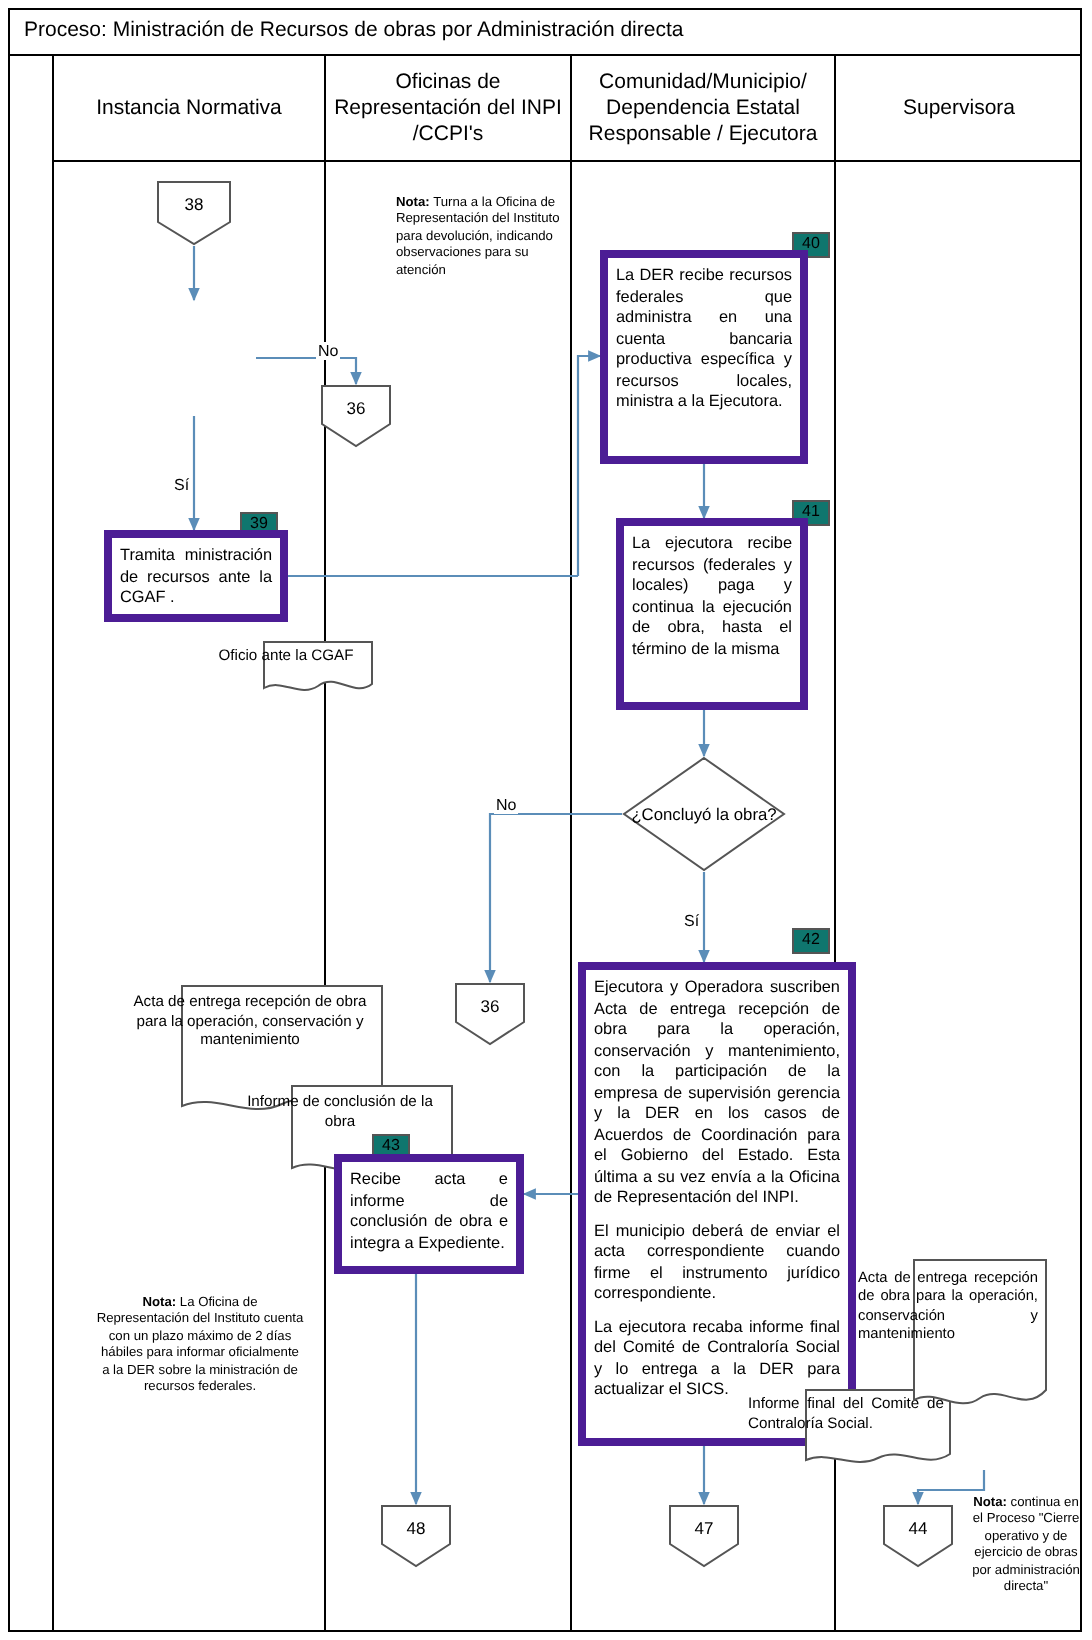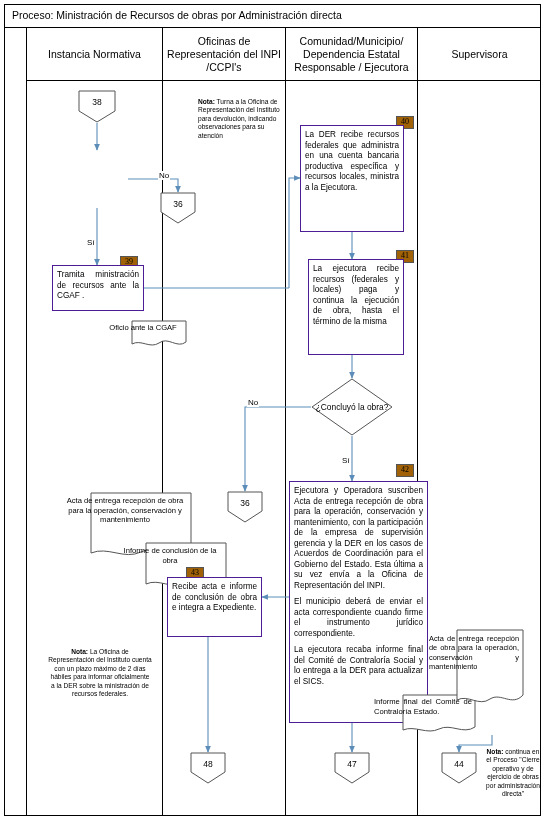--- a/index.html
+++ b/index.html
@@ -14,27 +14,27 @@
   
   .lane-head{position:absolute;top:28px;height:53px;box-sizing:border-box;border-right:1px solid #000;border-bottom:1px solid #000;
              display:flex;align-items:center;justify-content:center;text-align:center;font-size:10.5px;line-height:13px;padding:0 3px;}
   .lane-col{position:absolute;top:81px;height:735px;box-sizing:border-box;border-right:1px solid #000;}
 
   
   .gutter{position:absolute;left:4px;top:28px;width:23px;height:788px;box-sizing:border-box;border-right:1px solid #000;}
 
   
   .node{position:absolute;box-sizing:border-box;}
-  .proc{border:1px solid #4c1d95;background:#fff;font-size:8.2px;line-height:10.5px;
+  .proc{border:4px solid #4c1d95;background:#fff;font-size:8.2px;line-height:10.5px;
         padding:4px 4px;text-align:justify;overflow:hidden;}
   .proc p{margin:0 0 6px 0;}
   .proc p:last-child{margin-bottom:0;}
 
-  .tag{position:absolute;border:1px solid #555;background:#a16207;font-size:8px;line-height:10px;
-       text-align:center;padding:0 4px;height:11px;font-family:Liberation Serif, serif;}
+  .tag{position:absolute;border:1px solid #555;background:#0f766e;font-size:8px;line-height:10px;
+       text-align:center;padding:0 4px;height:11px;}
 
   .diamond-wrap{position:absolute;}
   .diamond-wrap svg{display:block;overflow:visible;}
   .diamond-label{position:absolute;left:0;top:0;width:100%;height:100%;display:flex;
                  align-items:center;justify-content:center;text-align:center;font-size:8.4px;line-height:10px;}
 
   .pent{position:absolute;}
   .pent svg{display:block;}
   .pent-label{position:absolute;left:0;top:0;width:100%;height:100%;display:flex;
               align-items:center;justify-content:center;font-size:8.5px;padding-bottom:9px;box-sizing:border-box;}
@@ -208,21 +208,21 @@
   <div class="node proc" style="left:289px;top:481px;width:139px;height:242px;">
     <p>Ejecutora y Operadora suscriben Acta de entrega recepción de obra para la operación, conservación y mantenimiento, con la participación de la empresa de supervisión gerencia y la DER en los casos de Acuerdos de Coordinación para el Gobierno del Estado. Esta última a su vez  envía a la Oficina de Representación del INPI.</p>
     <p>El municipio deberá de enviar el acta correspondiente cuando firme el instrumento jurídico correspondiente.</p>
     <p>La ejecutora recaba informe final del Comité de Contraloría Social y lo entrega a la DER para actualizar el SICS.</p>
   </div>
 
   <div class="doc" style="left:370px;top:694px;width:74px;height:41px;">
     <svg width="74" height="41" viewBox="0 0 74 41">
         <path d="M1,1 L73,1 L73,33 C61,41 49,29 37,35 C25,41 13,31 1,36 Z" fill="#fff" stroke="#555" stroke-width="1"></path>
       </svg>
-    <div class="doc-label just" style="padding:3px 4px 0 4px;">Informe final del Comité de Contraloría Estado.</div>
+    <div class="doc-label just" style="padding:3px 4px 0 4px;">Informe final del Comité de Contraloría Social.</div>
   </div>
 
   <div class="pent" style="left:334px;top:752px;width:36px;height:32px;">
     <svg width="36" height="32" viewBox="0 0 36 32">
         <path d="M1,1 L35,1 L35,20 L18,31 L1,20 Z" fill="#fff" stroke="#555" stroke-width="1"></path>
       </svg>
     <div class="pent-label">47</div>
   </div>
 
   <div class="doc" style="left:424px;top:629px;width:68px;height:78px;">

